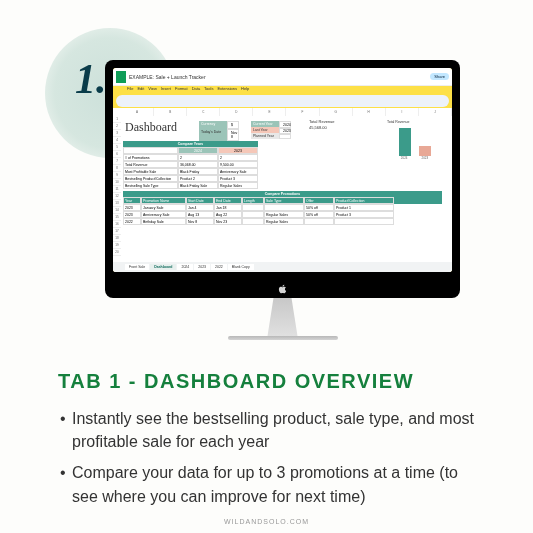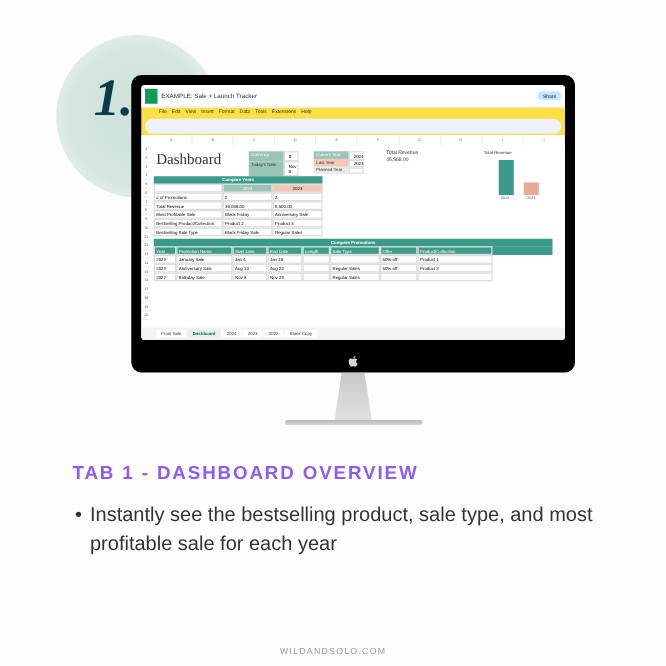--- a/index.html
+++ b/index.html
@@ -36,21 +36,21 @@
 .bar2{width:12px;background:#e8a896;height:10px}
 .bar-lbl{font-size:3px;display:flex;gap:14px;justify-content:center;color:#666}
 .tabs{position:absolute;bottom:0;left:0;right:0;height:10px;background:#f1f3f4;display:flex;align-items:center;font-size:3.5px;padding-left:12px;gap:1px}
 .tab{padding:1px 4px;background:#fff;color:#333}
 .tab.active{background:#e8f0ee;color:#0f6b5c;font-weight:600}
 .bezel{width:355px;height:18px;background:#000;border-radius:0 0 8px 8px;display:flex;align-items:center;justify-content:center}
 .apple{width:9px;height:10px;fill:#d4d4d4}
 .stand{width:60px;height:38px;background:linear-gradient(#c8c8c8,#e0e0e0);margin:0 auto;clip-path:polygon(35% 0,65% 0,75% 100%,25% 100%)}
 .base{width:110px;height:4px;background:linear-gradient(#b8b8b8,#d4d4d4);margin:0 auto;border-radius:2px}
 .text-block{position:absolute;top:370px;left:58px;right:58px}
-.heading{font-size:15px;font-weight:700;color:#8b5cf6;letter-spacing:1.5px;margin-bottom:14px}
+.heading{font-size:20px;font-weight:700;color:#15803d;letter-spacing:1.5px;margin-bottom:14px}
 .bullets{list-style:none}
 .bullets li{font-size:16px;color:#333;line-height:1.45;margin-bottom:8px;padding-left:14px;position:relative}
 .bullets li:before{content:"•";position:absolute;left:2px;color:#333}
 .footer{position:absolute;bottom:8px;width:100%;text-align:center;font-size:7px;letter-spacing:1px;color:#999}
 .highlight{background:#f5c7b8}
 </style>
 </head>
 <body>
 
 <div class="bg-circle"></div>
@@ -244,16 +244,17 @@
       </svg>
  </div>
  <div class="stand"></div>
  <div class="base"></div>
 </div>
 
 <div class="text-block">
  <div class="heading">TAB 1 - DASHBOARD OVERVIEW</div>
  <ul class="bullets">
   <li>Instantly see the bestselling product, sale type, and most profitable sale for each year</li>
+  <li>Compare your data for up to 3 promotions at a time (to see where you can improve for next time)</li>
  </ul>
 </div>
 
 <div class="footer">WILDANDSOLO.COM</div>
 
 </body></html>

